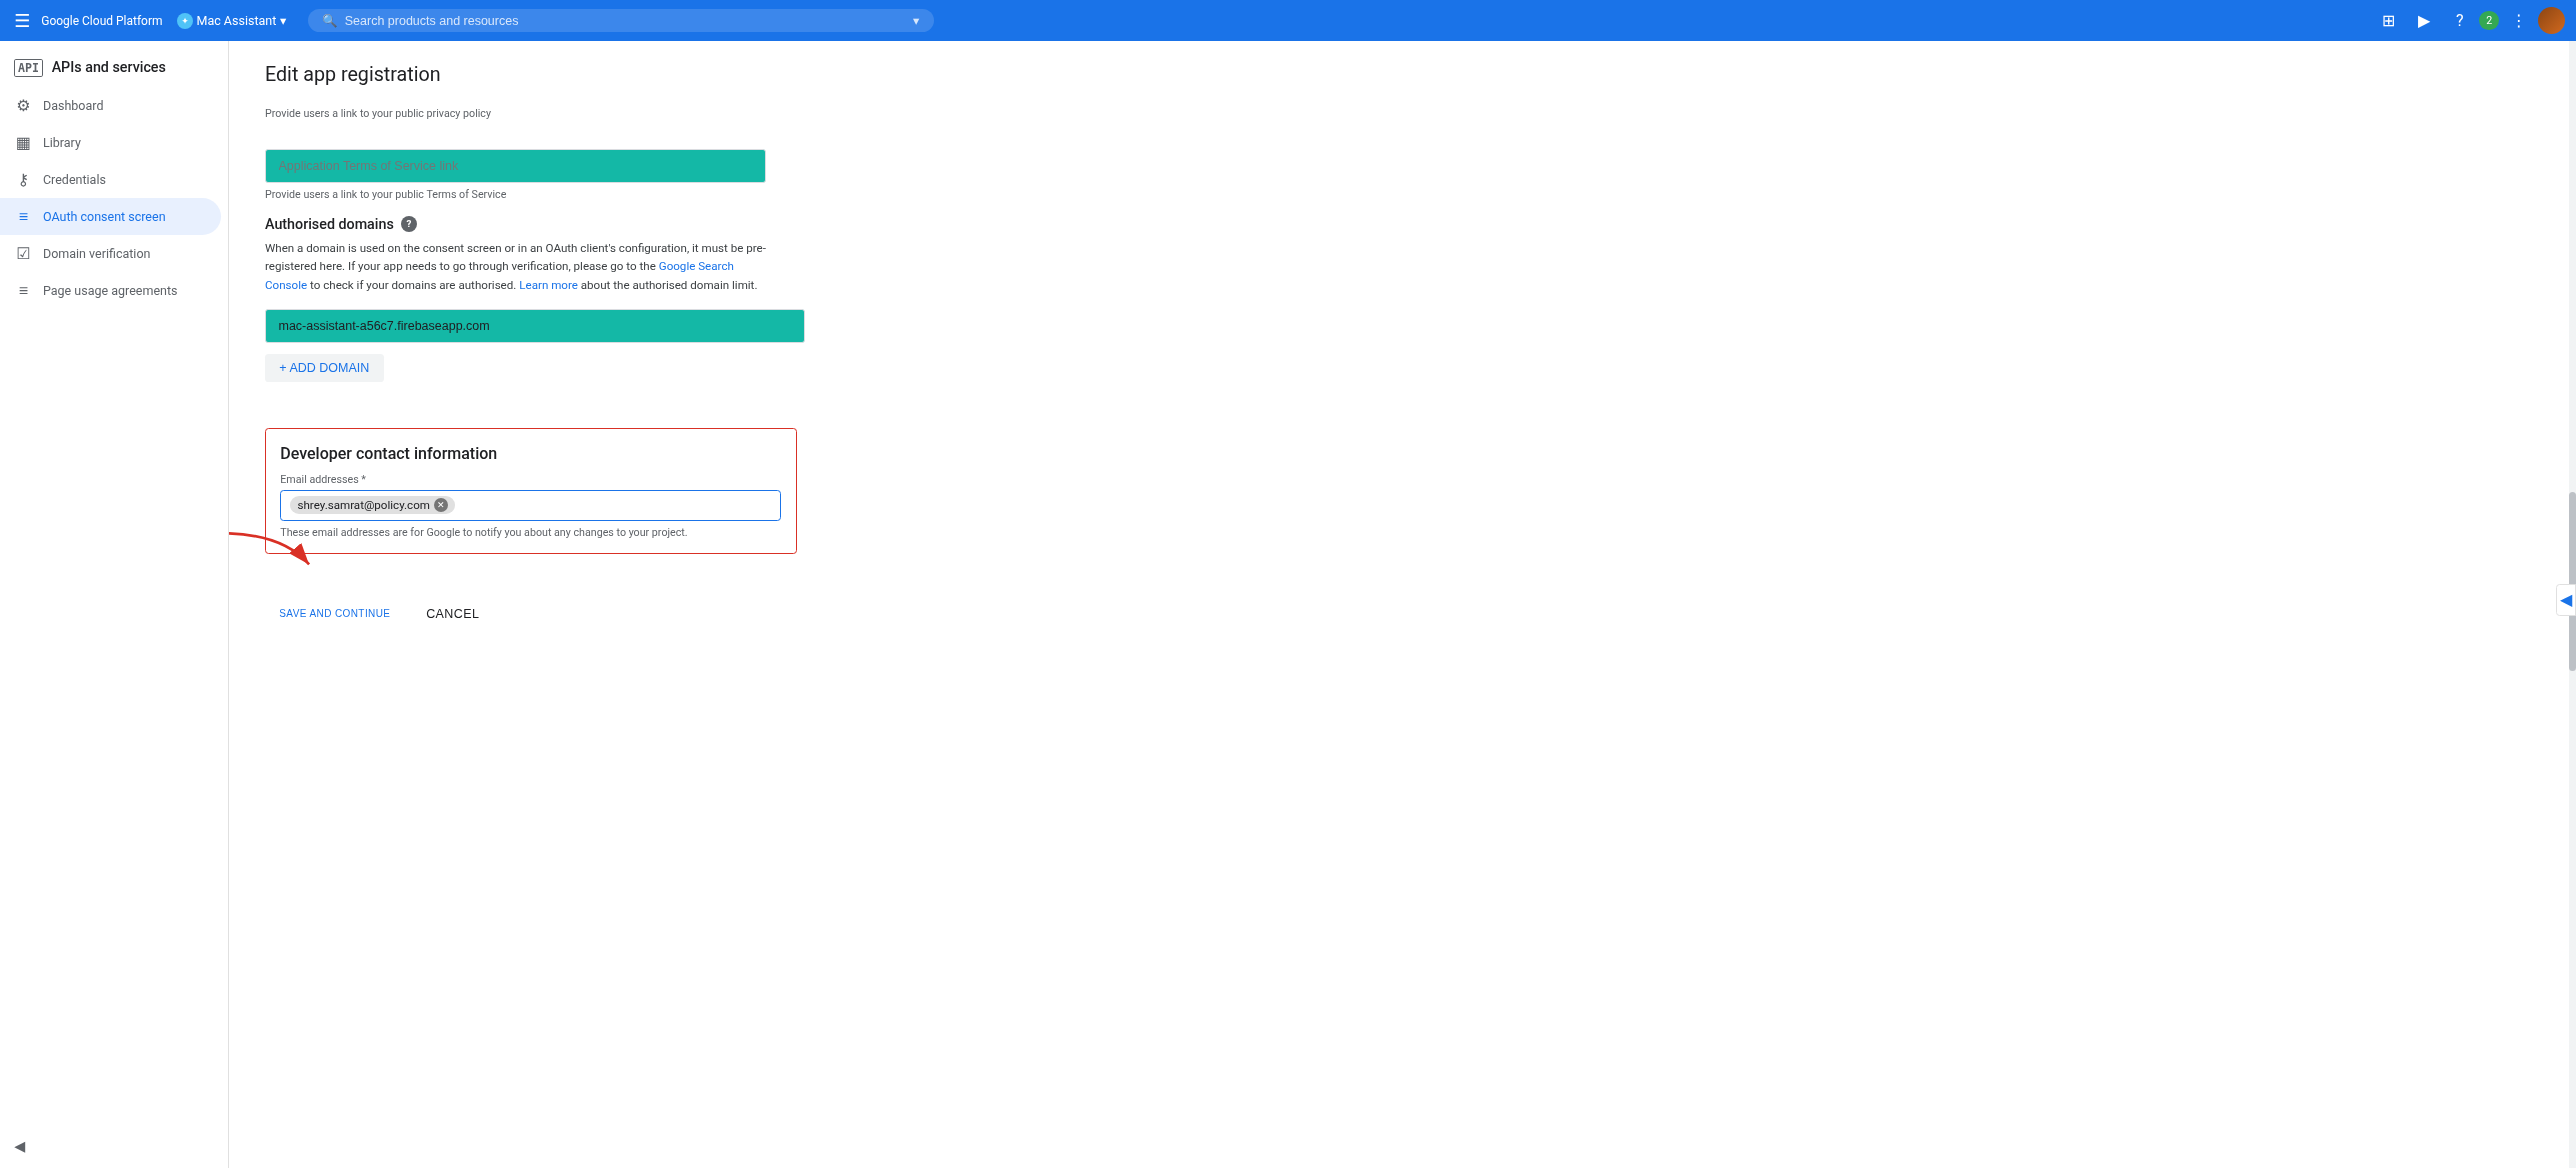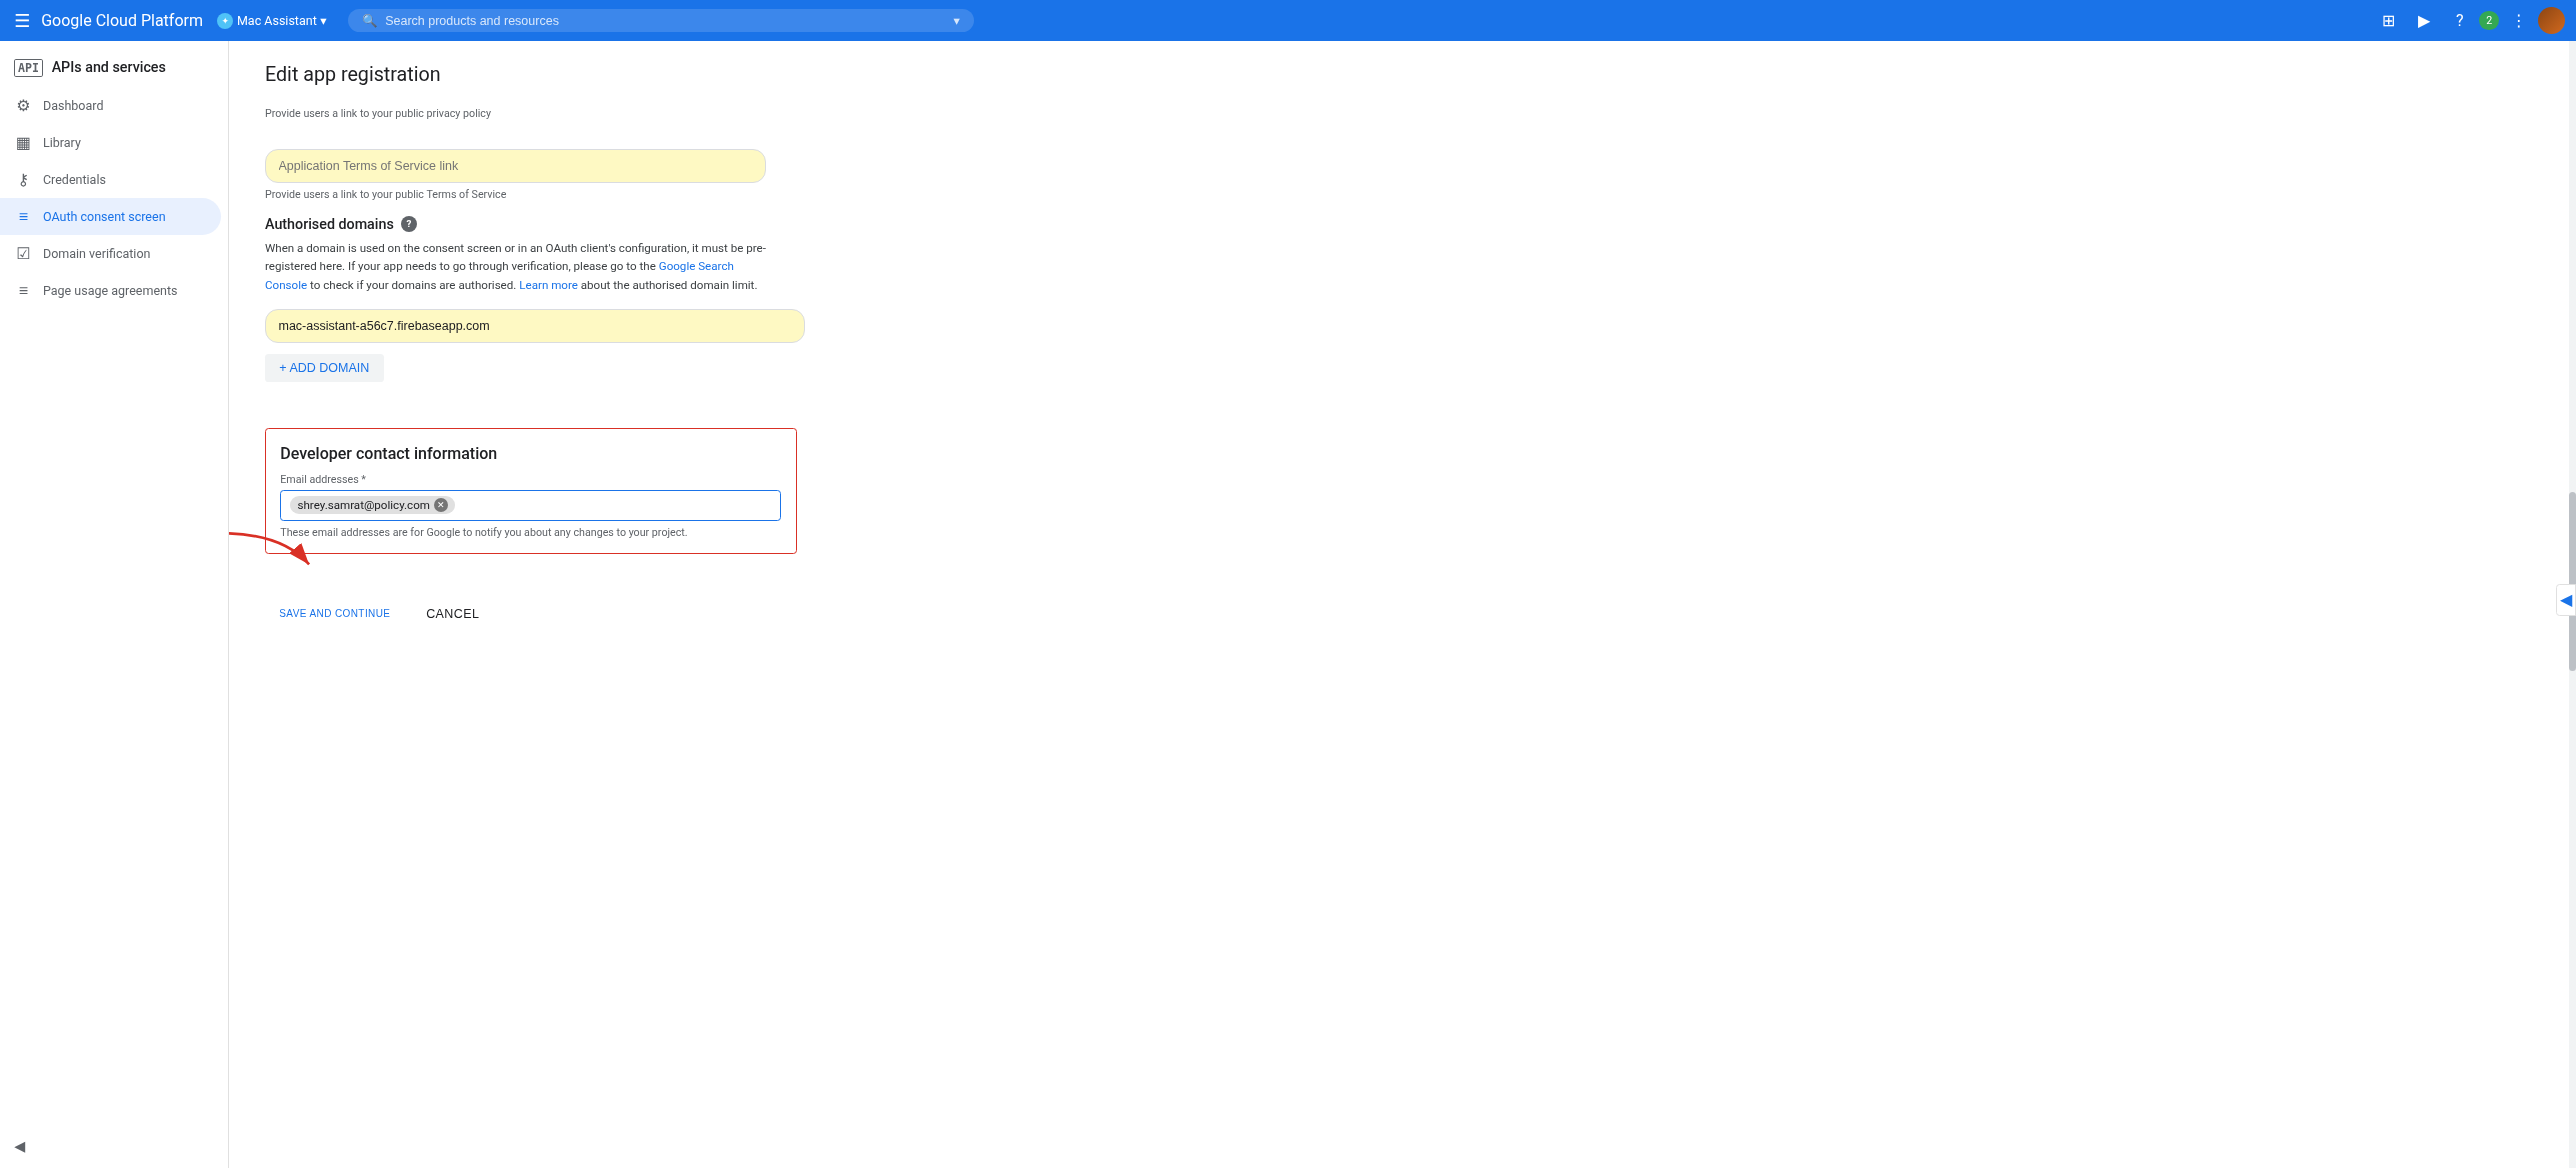--- a/index.html
+++ b/index.html
@@ -11,21 +11,21 @@
       align-items: center;
       background: #1a73e8;
       height: 41px;
       padding: 0 10.7px;
       gap: 7.2px;
       position: fixed;
       top: 0; left: 0; right: 0;
       z-index: 100;
     }
     .nav-menu-icon { color: white; font-size: 18px; cursor: pointer; padding: 3.6px; }
-    .nav-logo { color: white; font-size: 16px; font-weight: 400; margin-right: 7.2px; white-space: nowrap; }
+    .nav-logo { color: white; font-size: 12px; font-weight: 400; margin-right: 7.2px; white-space: nowrap; }
     .nav-project { display: flex; align-items: center; gap: 3.6px; color: white; font-size: 12.5px; cursor: pointer; }
     .nav-project-dot { width: 16px; height: 16px; background: #4fc3f7; border-radius: 50%; display: flex; align-items: center; justify-content: center; font-size: 9px; color: white; }
     .nav-search {
       flex: 1;
       display: flex;
       align-items: center;
       background: rgba(255,255,255,0.15);
       border-radius: 21.5px;
       padding: 3.6px 14.3px;
       margin: 0 14.3px;
@@ -115,26 +115,26 @@
 
     
     .section-label {
       font-size: 10.7px;
       color: #5f6368;
       margin-bottom: 5.4px;
     }
     .text-field {
       width: 501px;
       border: 0.9px solid #dadce0;
-      border-radius: 13px;
+      border-radius: 3px;
       padding: 9px 12.5px;
       font-size: 12.5px;
       color: #202124;
       outline: none;
-      background: #fef9c3;
+      background: #14b8a6;
     }
     .field-hint { font-size: 10.7px; color: #5f6368; margin-top: 5.4px; margin-bottom: 14.3px; }
 
     .section-title {
       font-size: 14.3px;
       font-weight: 500;
       color: #202124;
       margin-bottom: 7.2px;
       display: flex;
       align-items: center;

